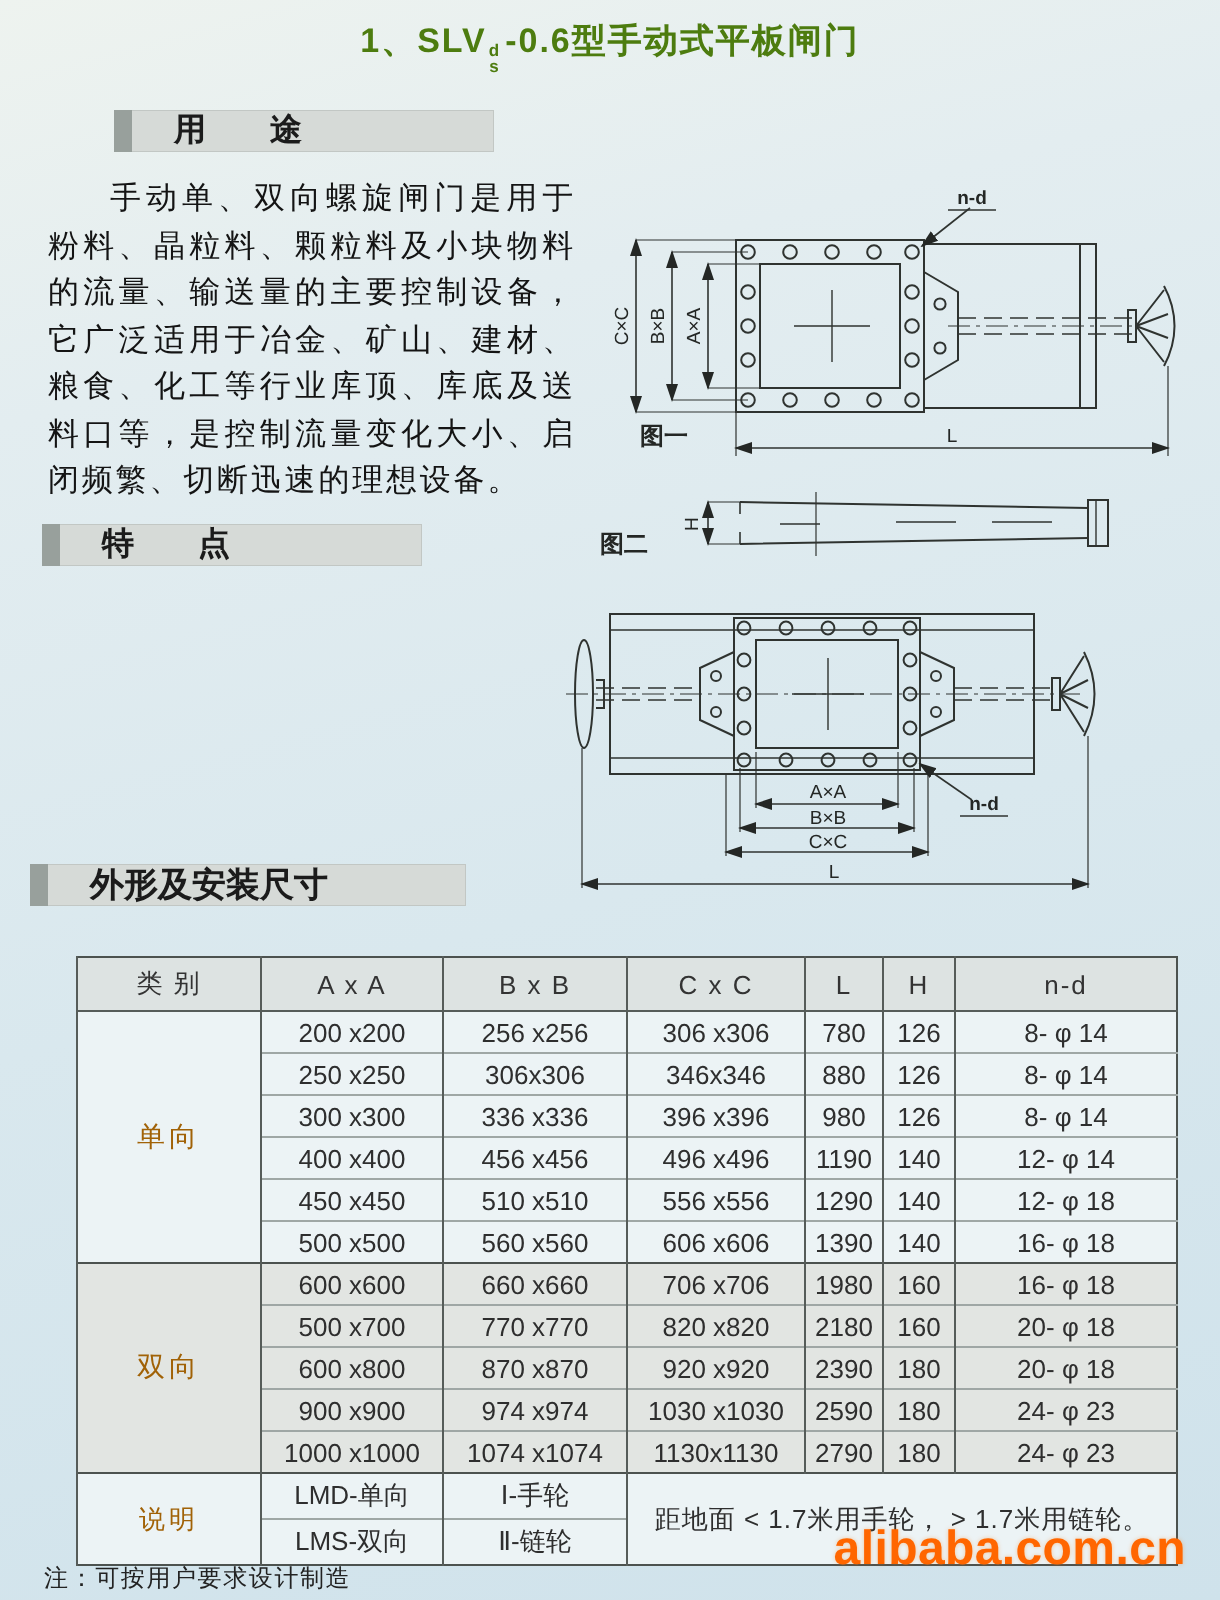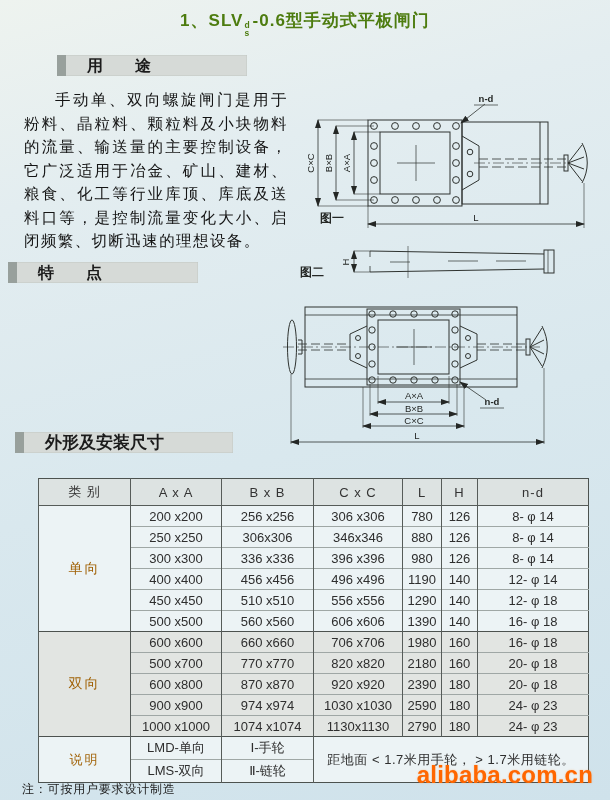--- a/index.html
+++ b/index.html
@@ -22,21 +22,21 @@
     position:absolute;height:21px;background:#d6dad7;
     box-shadow:inset 0 0 0 0.5px #c2c7c4;
     font-size:16px;font-weight:700;color:#1b1b1b;
     line-height:21px;padding-left:30px;box-sizing:border-box;
   }
   .sec-bar::before{
     content:"";position:absolute;left:0;top:0;bottom:0;width:9px;
     background:#98a09c;
   }
   .bar-usage{left:15px;top:55px;width:190px;margin-left:42px;}
-  .bar-features{left:8px;top:262px;width:190px;}
+  .bar-features{left:21px;top:262px;width:190px;}
   .bar-dims{left:15px;top:432px;width:218px;font-size:17px;}
   .para{
     position:absolute;left:10px;width:264px;
     font-size:15.5px;line-height:23.5px;letter-spacing:1.4px;
     text-indent:2em;text-align:justify;color:#141414;margin-left:14px;
   }
   .para-usage{top:88px;}
   .para-features{top:296px;width:268px;line-height:24px;}
   table.dims{
     position:absolute;left:38px;top:478px;width:550px;

